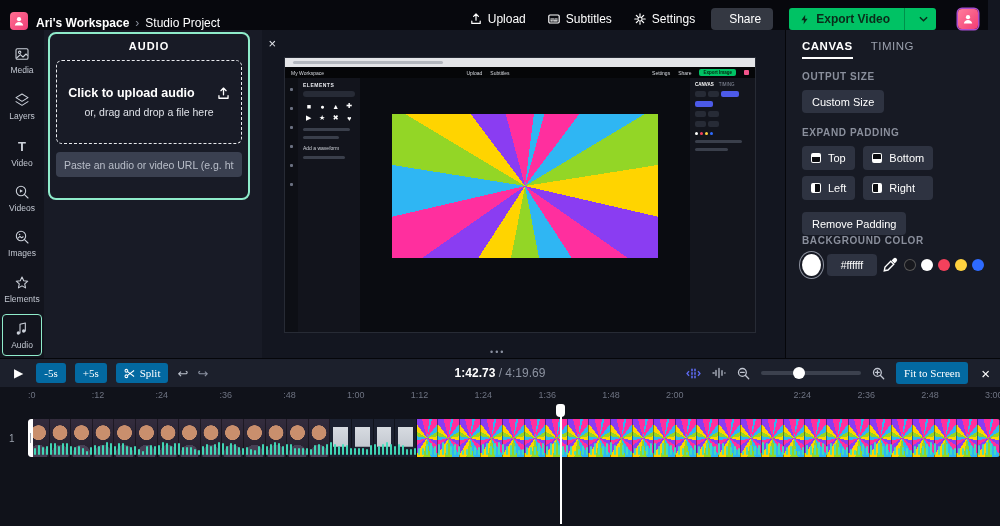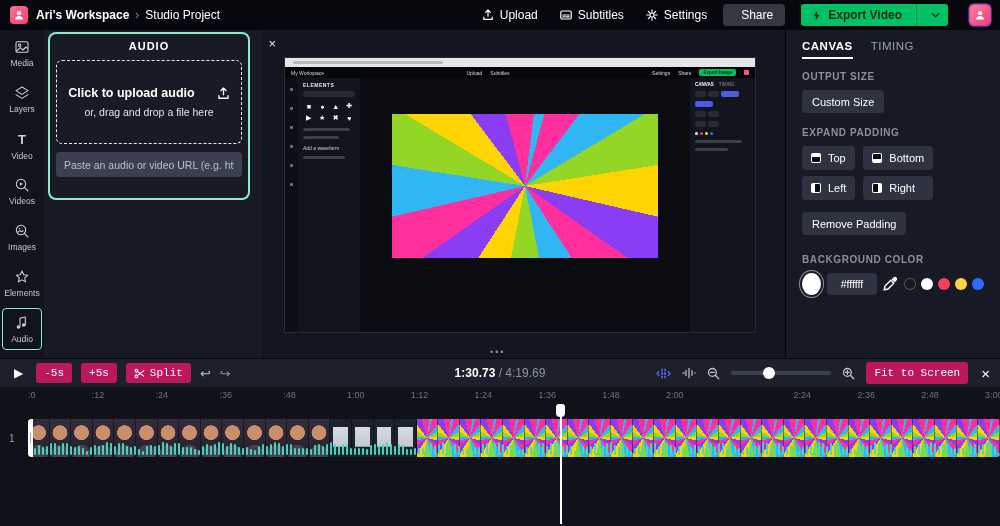--- a/index.html
+++ b/index.html
@@ -2,37 +2,37 @@
 <html><head>
 <meta charset="utf-8">
 <style>
   html,body{margin:0;padding:0;background:#0b0c11;}
   #app{position:relative;width:1000px;height:526px;overflow:hidden;
        font-family:"Liberation Sans","DejaVu Sans",sans-serif;color:#fff;background:#131620;}
   svg{display:block}
   .ico svg{stroke:#fff;fill:none;stroke-width:1.2;stroke-linecap:round;stroke-linejoin:round}
 
   
-  #topbar{position:absolute;left:0;top:0;right:0;height:30px;background:#07080d;display:flex;align-items:center;padding:0 10px;box-sizing:border-box;z-index:30}
+  #topbar{position:absolute;left:0;top:0;right:12px;height:30px;background:#07080d;display:flex;align-items:flex-end;padding:0 10px;box-sizing:border-box;z-index:30}
   .logo{width:18px;height:18px;border-radius:4px;background:linear-gradient(135deg,#ff6f91,#f03e78);display:flex;align-items:center;justify-content:center;margin-right:8px}
   .crumbs{display:flex;align-items:center;gap:6px;font-size:12px}
   .ws{font-weight:bold}
   .sep{color:#8a8f9c}
   .tb-actions{margin-left:auto;display:flex;align-items:center;gap:22px}
   .tb-item{display:flex;align-items:center;gap:6px;font-size:12px;cursor:pointer}
   .tb-item .ico svg{width:12px;height:12px}
   .share{display:flex;align-items:center;gap:6px;background:#343842;border:none;color:#fff;font-size:12px;height:22px;padding:0 12px;border-radius:4px;font-family:inherit;margin-left:-6px}
   .export{display:flex;align-items:center;background:#00c264;height:22px;border-radius:3px;padding:0 0 0 10px;color:#0a2c1a;font-weight:bold;font-size:12px;gap:6px;margin-left:-6px}
   .ex-divider{width:1px;height:22px;background:rgba(0,0,0,.25);margin-left:8px}
   .chev{padding:0 8px}
   .avatar{width:20px;height:20px;border-radius:4px;background:linear-gradient(135deg,#ff7d9c,#f23d74);display:flex;align-items:center;justify-content:center;box-shadow:0 0 0 1.5px #a84ccf}
   .avatar svg,.logo svg{width:12px;height:12px}
 
   
-  #sidebar{position:absolute;left:0;top:30px;width:44px;height:328px;background:#12141d;display:flex;flex-direction:column;box-sizing:border-box}
+  #sidebar{position:absolute;left:0;top:30px;width:44px;height:328px;background:#12141d;display:flex;flex-direction:column;padding-top:8px;box-sizing:border-box}
   .sb-item{height:46px;display:flex;flex-direction:column;align-items:center;justify-content:center;gap:3px;cursor:pointer}
   .sb-item.active{outline:1.5px solid #8feccb;outline-offset:-3px;border-radius:6px}
   .sb-ico svg{width:16px;height:16px;stroke:#ccd1da;fill:none;stroke-width:1.6;stroke-linecap:round;stroke-linejoin:round}
   .sb-ico .fill{fill:#ccd1da;stroke:none}
   .tletter{font-weight:bold;font-size:13px;color:#ccd1da}
   .sb-label{font-size:8.5px;color:#c3c8d2}
 
   
   #audio-panel{position:absolute;left:44px;top:30px;width:218px;height:328px;background:#181b26;box-sizing:border-box;z-index:5}
   #panel-close{position:absolute;right:-14px;top:6px;color:#e6e8ee;font-size:13px;cursor:pointer;z-index:40}
@@ -88,38 +88,38 @@
   #right-panel{position:absolute;right:0;top:30px;width:215px;height:328px;background:#171a24;border-left:1px solid #05060a;box-sizing:border-box;padding:10px 16px 0}
   .tabs{display:flex;gap:18px;margin-bottom:12px}
   .tab{font-size:11.5px;letter-spacing:.5px;cursor:pointer;padding-bottom:5px}
   .tab.active{color:#fff;font-weight:bold;border-bottom:2px solid #fff}
   .tab.inactive{color:#9aa0ad}
   .sec-label{font-size:10px;font-weight:bold;letter-spacing:.6px;color:#8a8f9c;margin-bottom:8px}
   #ratios{display:flex;gap:6px;margin-bottom:12px}
   .ratio{height:23px;padding:0 7px;background:#2e3341;border-radius:4px;font-size:11px;display:flex;align-items:center;cursor:pointer}
   .ratio.selected{background:#4c5ae8}
   .gbtn{display:inline-flex;align-items:center;height:23px;padding:0 10px;background:#2e3341;border-radius:4px;font-size:11px;cursor:pointer;border:none;color:#fff;font-family:inherit}
-  .mb14{margin-bottom:14px}.mb16{margin-bottom:19px}
+  .mb14{margin-bottom:14px}.mb16{margin-bottom:0}
   #pad-grid{display:grid;grid-template-columns:auto auto;gap:6px 8px;justify-content:start;margin-bottom:12px}
   .pad-btn{display:flex;align-items:center;gap:7px;height:24px;padding:0 9px;background:#2e3341;border-radius:4px;font-size:11px;cursor:pointer}
   .pad-ico{width:10px;height:10px;border:1.5px solid #fff;border-radius:2px;background:#0b0c10;box-sizing:border-box}
   .pad-ico.top{border-top-width:4px}.pad-ico.bottom{border-bottom-width:4px}
   .pad-ico.left{border-left-width:4px}.pad-ico.right{border-right-width:4px}
   #color-row{display:flex;align-items:center;gap:6px}
   .big-swatch{width:22px;height:22px;border-radius:50%;background:#fff;box-shadow:0 0 0 2px #171a24,0 0 0 3px #8a8f9c;cursor:pointer}
   .hex-box{width:58px;height:22px;background:#2e3341;border-radius:4px;font-size:10.5px;display:flex;align-items:center;justify-content:center;cursor:text}
   .dropper{width:16px;height:16px;cursor:pointer}
   #dots{display:flex;gap:5px;align-items:center}
   .dot{width:12px;height:12px;border-radius:50%;cursor:pointer}
 
   
   #timeline{position:absolute;left:0;top:358px;right:0;bottom:0;background:#10121a;border-top:1px solid #05060a}
   #tl-toolbar{position:relative;height:28px;background:#1c202c;display:flex;align-items:center;padding:0 10px;gap:9px}
   .play-btn{font-size:12px;color:#fff;cursor:pointer;background:none;border:none;padding:0 4px;font-family:inherit}
-  .tl-pill{height:20px;background:#be185d;border:none;border-radius:3px;color:#fff;font-size:11px;padding:0 8px;display:flex;align-items:center;gap:5px;cursor:pointer;font-family:Liberation Mono, monospace}
+  .tl-pill{height:20px;background:#0369a1;border:none;border-radius:3px;color:#fff;font-size:11px;padding:0 8px;display:flex;align-items:center;gap:5px;cursor:pointer;font-family:Liberation Serif, serif}
   .tl-pill svg{width:11px;height:11px;stroke:#fff;fill:none;stroke-width:1.1}
   .undo{color:#b9bfca;font-size:13px;cursor:pointer}
   .redo{color:#8a90a0;font-size:13px;cursor:pointer}
   #time-display{position:absolute;left:50%;transform:translateX(-50%);font-size:12px;white-space:nowrap}
   #time-display .cur{font-weight:bold}
   #time-display .dim{color:#8d93a1}
   #tl-right{position:absolute;right:8px;display:flex;align-items:center;gap:11px}
   #tl-right svg{cursor:pointer}
   .mag svg{width:13px;height:13px;stroke:#c2c7d2;fill:none;stroke-width:1.3;stroke-linecap:round}
   #zoom-slider{position:relative;width:100px;height:4px;background:#3c414e;border-radius:2px;cursor:pointer}
@@ -445,21 +445,21 @@
         <svg viewBox="0 0 12 12">
             <circle cx="2.6" cy="3" r="1.5"></circle>
             <circle cx="2.6" cy="9" r="1.5"></circle>
             <path d="M3.9 3.9L11 9.3M3.9 8.1L11 2.7"></path>
           </svg>
         <span>Split</span>
       </button>
       <span class="undo">↩</span>
       <span class="redo">↪</span>
       <div id="time-display">
-        <span class="cur">1:30.73</span><span class="dim"> / </span><span class="dim">4:19.69</span>
+        <span class="cur">1:42.73</span><span class="dim"> / </span><span class="dim">4:19.69</span>
       </div>
       <div id="tl-right">
         <span>
             <svg viewBox="0 0 14 10" width="15" height="11">
               <path d="M5.6 1v1.4M5.6 4.3v1.4M5.6 7.6V9M8.4 1v1.4M8.4 4.3v1.4M8.4 7.6V9" stroke="#5d6af0" stroke-width="1.5" stroke-linecap="round" fill="none"></path>
               <path d="M2.8 2.8L1 5l1.8 2.2M11.2 2.8L13 5l-1.8 2.2" stroke="#5d6af0" stroke-width="1.3" fill="none"></path>
             </svg>
           </span>
         <span>
             <svg viewBox="0 0 14 12" width="14" height="12">

